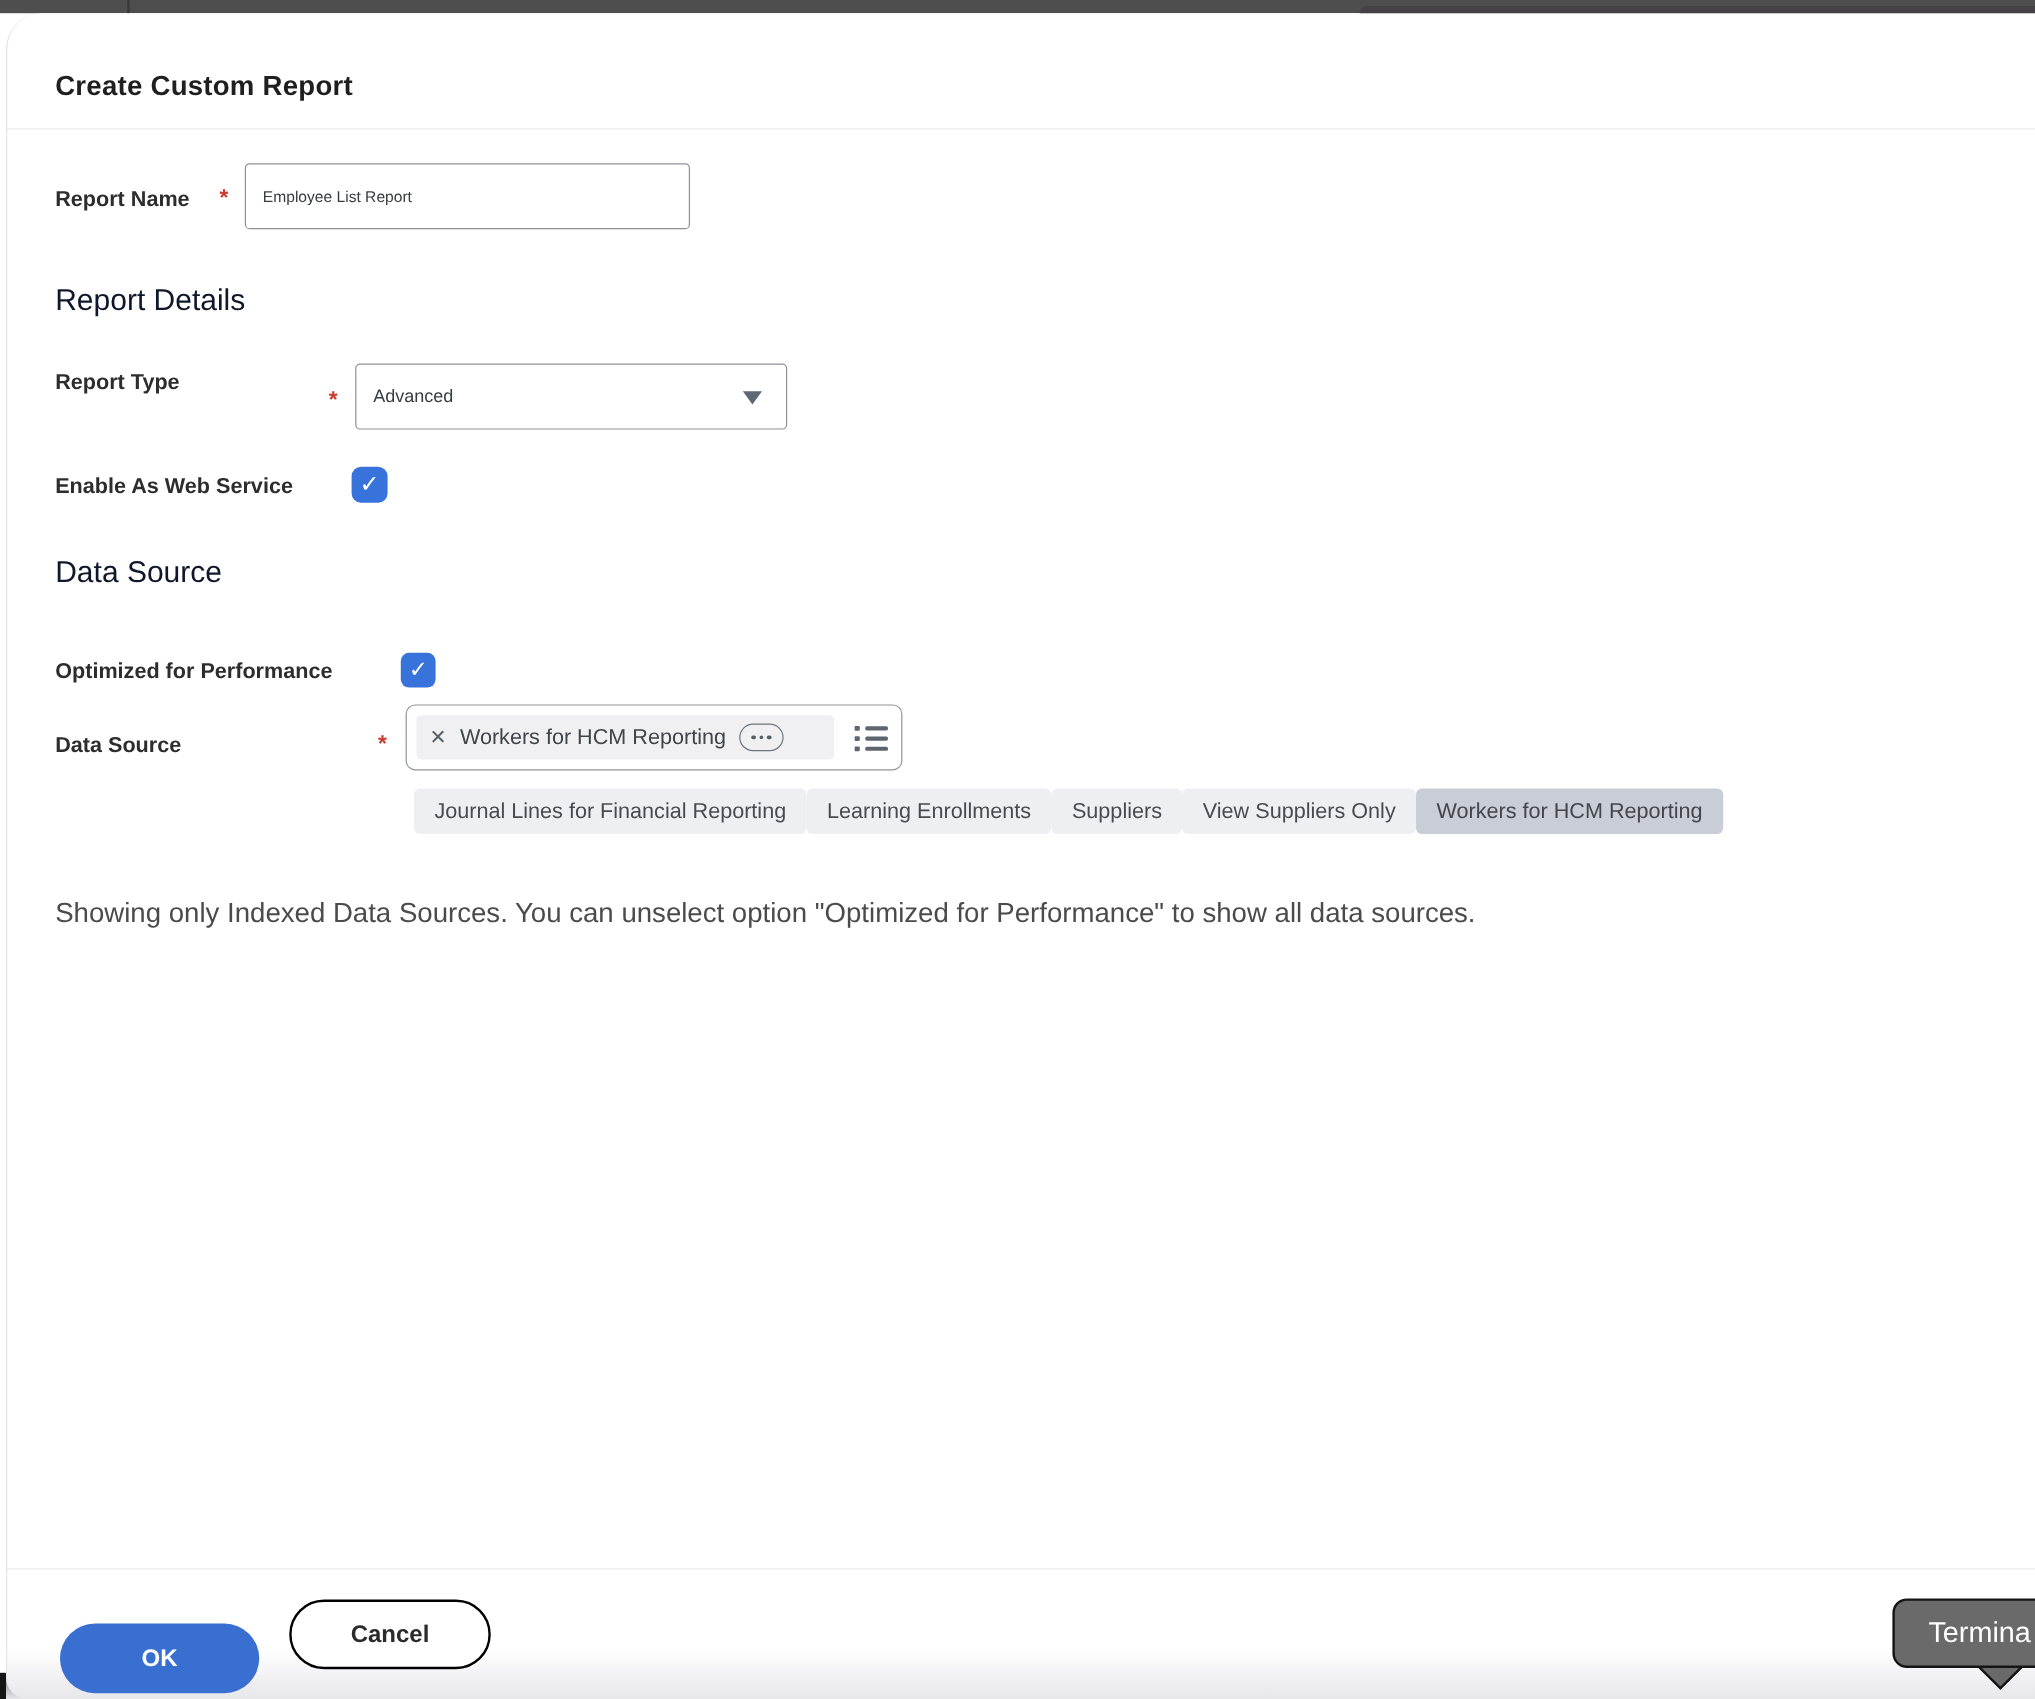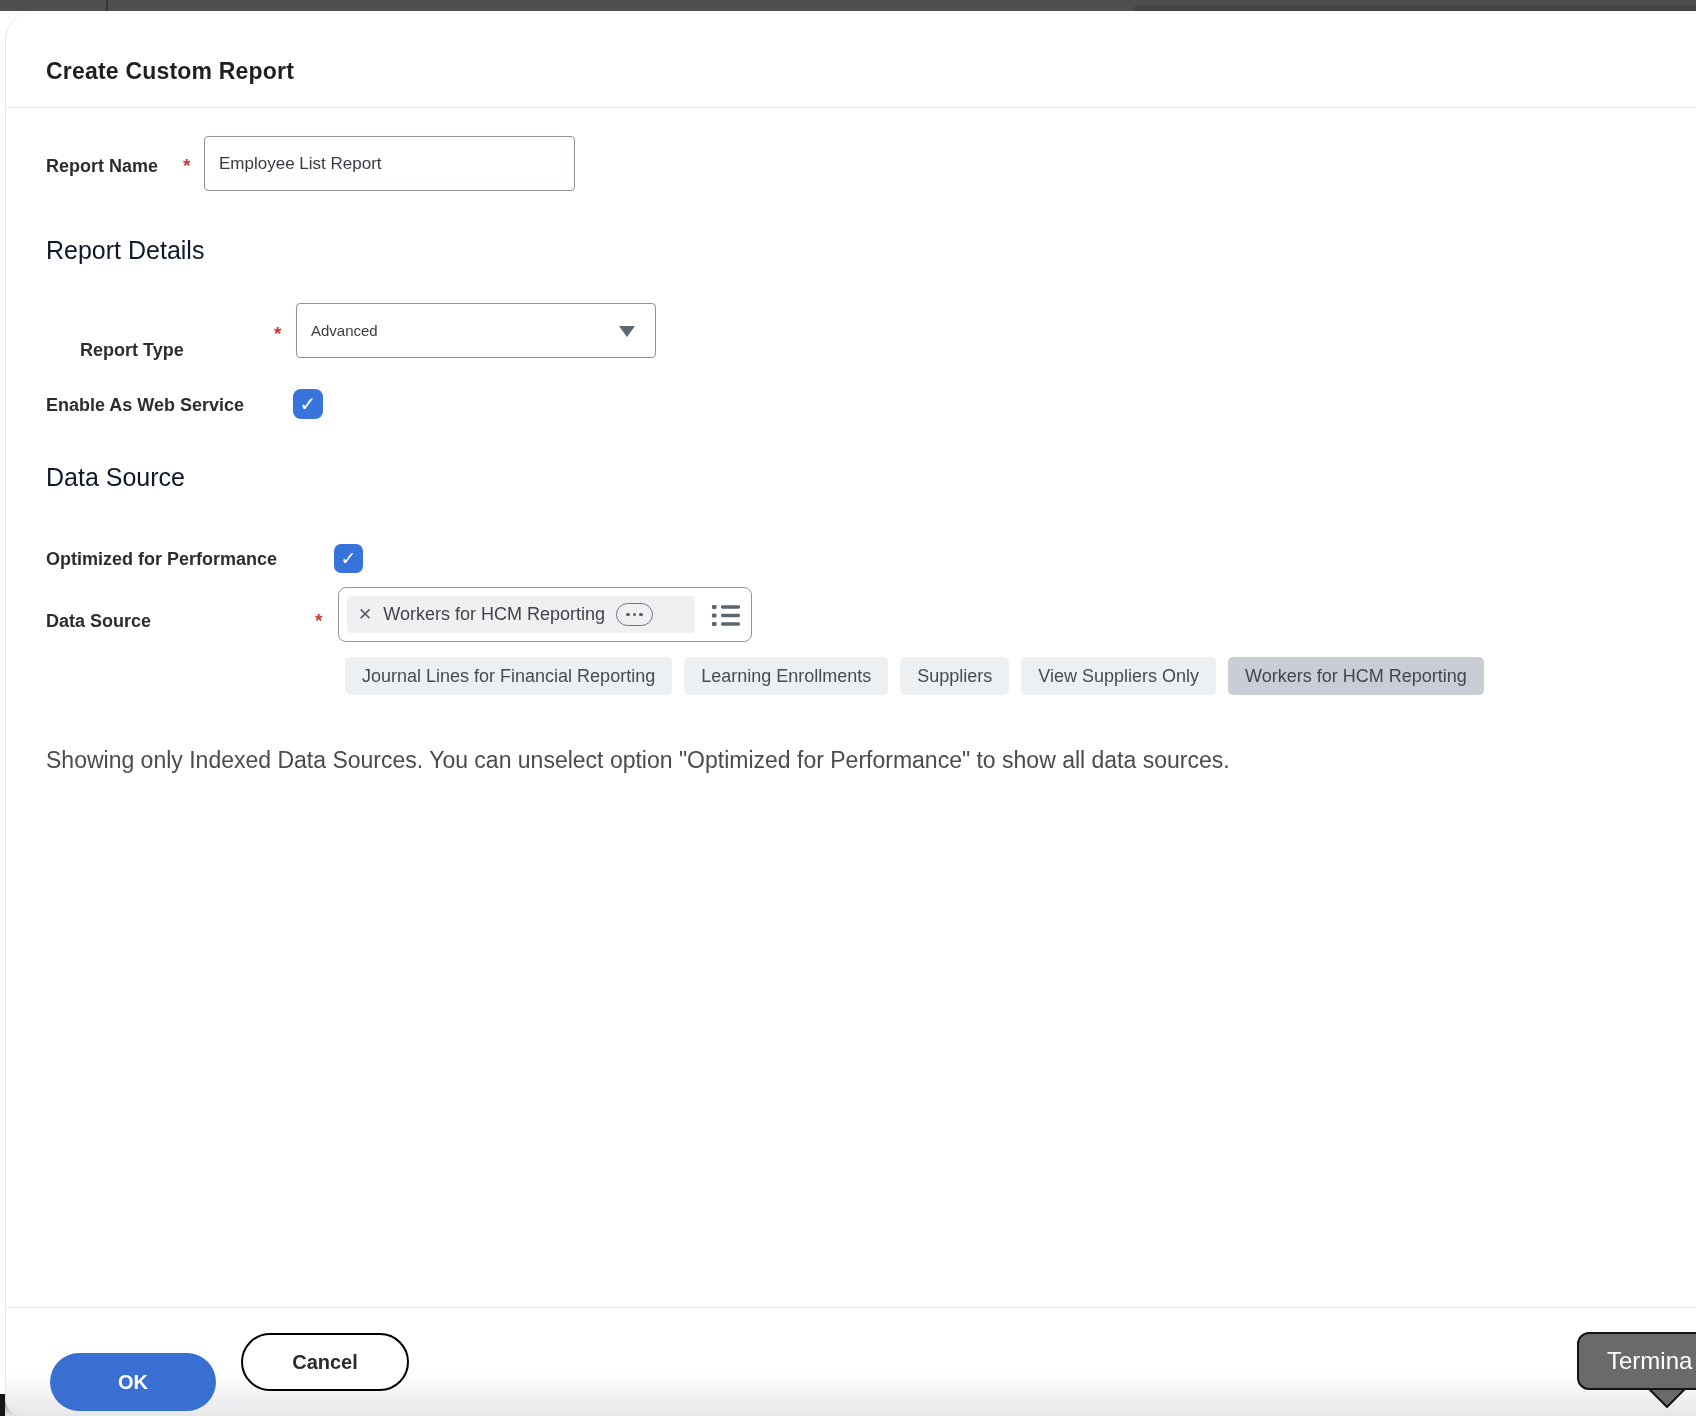--- a/index.html
+++ b/index.html
@@ -33,21 +33,21 @@
   .divider{left:5px;width:1691px;height:1px;background:#e9e9eb;}
   .div-top{top:107px;} .div-bottom{top:1307px;}
 
   .field-label{font-size:18px;font-weight:600;color:#2d2d2d;}
   .section-heading{font-size:25px;font-weight:400;color:#0f172a;}
   .req{font-size:19px;font-weight:700;color:var(--required-red,#ca3a2d);}
 
   .text-input{
     left:204px;top:136px;width:371px;height:55px;box-sizing:border-box;
     border:1.5px solid #8e9196;border-radius:4px;background:#fff;
-    font-family:inherit;font-size:17px;color:#383c42;padding:0 14px;outline:none;
+    font-family:inherit;font-size:13px;color:#383c42;padding:0 14px;outline:none;
   }
 
   .select-box{
     left:296px;top:303px;width:360px;height:55px;box-sizing:border-box;
     border:1.5px solid #8e9196;border-radius:4px;background:#fff;
     display:flex;align-items:center;padding:0 14px;cursor:pointer;
   }
   .select-box .value{font-size:15px;color:#383c42;}
   .caret-down{
     position:absolute;right:20px;top:22px;width:0;height:0;
@@ -76,21 +76,21 @@
   .ms-chip .x{font-size:17px;color:#566069;cursor:pointer;line-height:1;}
   .ms-chip .chip-text{font-size:18px;color:#3f444a;white-space:nowrap;}
   .more-pill{
     box-sizing:border-box;width:37px;height:23px;border:1.5px solid #6d7682;border-radius:12px;
     display:flex;align-items:center;justify-content:center;gap:3px;cursor:pointer;background:transparent;
   }
   .more-pill i{width:3.5px;height:3.5px;border-radius:50%;background:#545e68;}
   .list-icon{position:absolute;right:11px;top:16px;cursor:pointer;}
 
   
-  .sug-row{left:345px;top:657px;display:flex;gap:12px;}
+  .sug-row{left:345px;top:657px;display:flex;gap:0;}
   .sug-chip{
     height:38px;display:flex;align-items:center;padding:0 17px;border-radius:5px;
     background:#edf0f2;color:#474b50;font-size:18px;white-space:nowrap;cursor:pointer;
   }
   .sug-chip.selected{background:#c9cdd6;color:#42464c;}
 
   .note-text{left:46px;top:747px;font-size:23px;color:#4b4b4b;}
 
   
   .btn{height:58px;border-radius:29px;display:flex;align-items:center;justify-content:center;
@@ -123,21 +123,21 @@
 
 <div class="abs content dialog-title">Create Custom Report</div>
 <div class="abs content divider div-top"></div>
 
 <div class="abs content field-label" style="left:46px;top:156px;">Report Name</div>
 <div class="abs content req" style="left:183px;top:155px;">*</div>
 <input class="abs content text-input" type="text" value="Employee List Report" style="">
 
 <div class="abs content section-heading" style="left:46px;top:236px;">Report Details</div>
 
-<div class="abs content field-label" style="left:46px;top:340px;margin-left:34px;">Report Type</div>
+<div class="abs content field-label" style="left:46px;top:308px;">Report Type</div>
 <div class="abs content req" style="left:274px;top:323px;">*</div>
 <div class="abs content select-box">
   <span class="value">Advanced</span>
   <span class="caret-down"></span>
 </div>
 
 <div class="abs content field-label" style="left:46px;top:395px;">Enable As Web Service</div>
 <div class="abs content checkbox cb-ews">
   <span class="mark">✓</span>
 </div>

